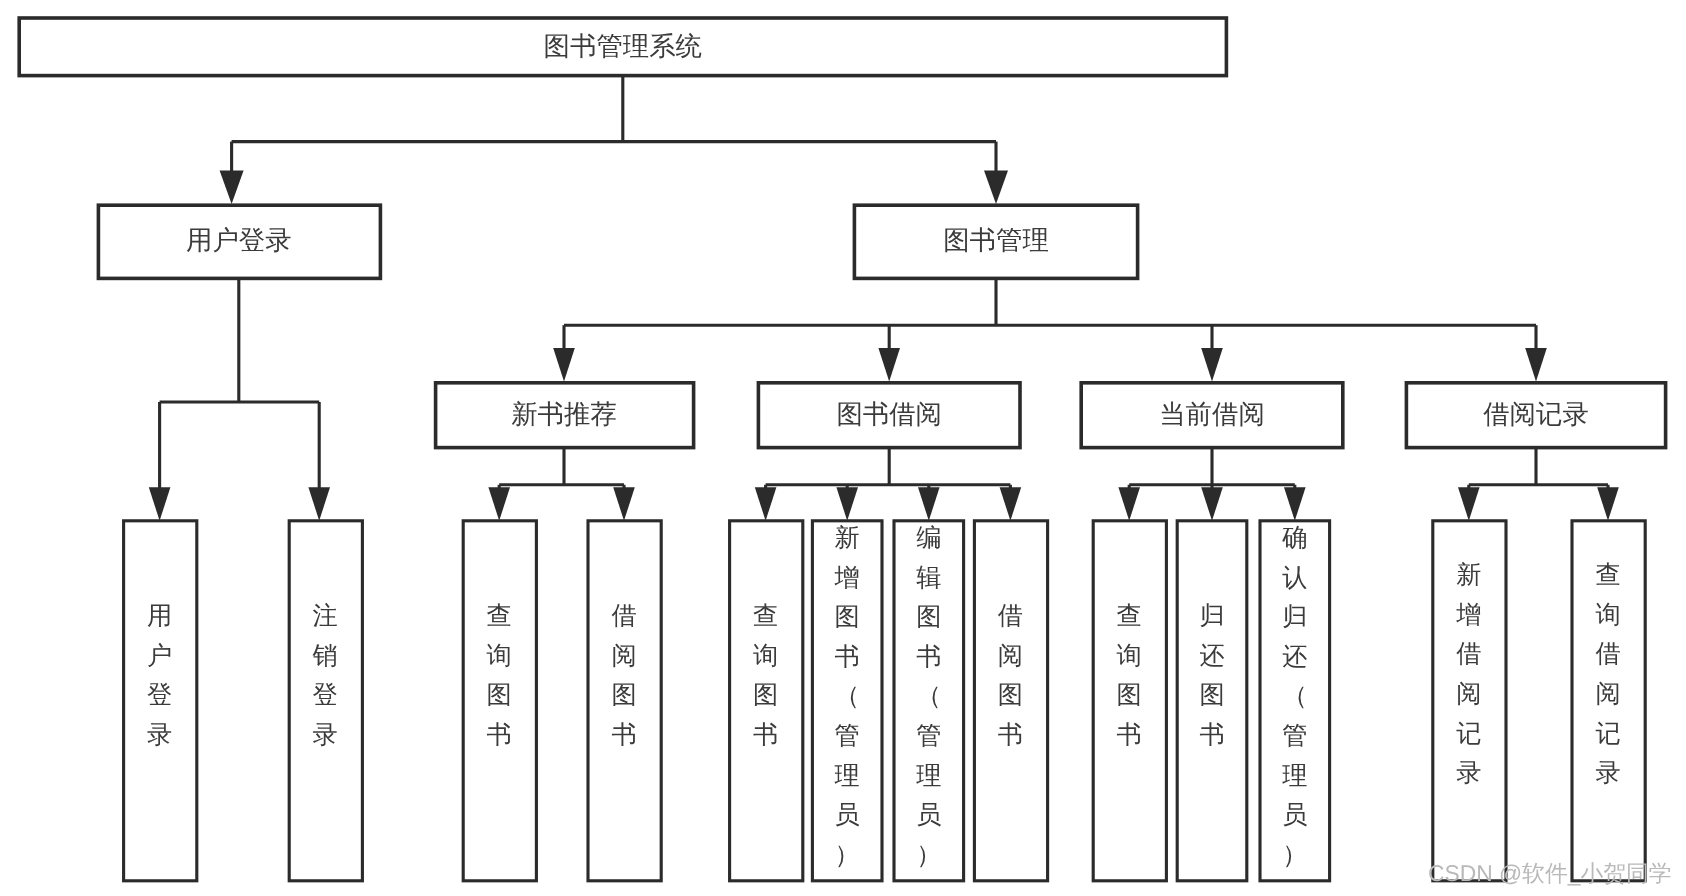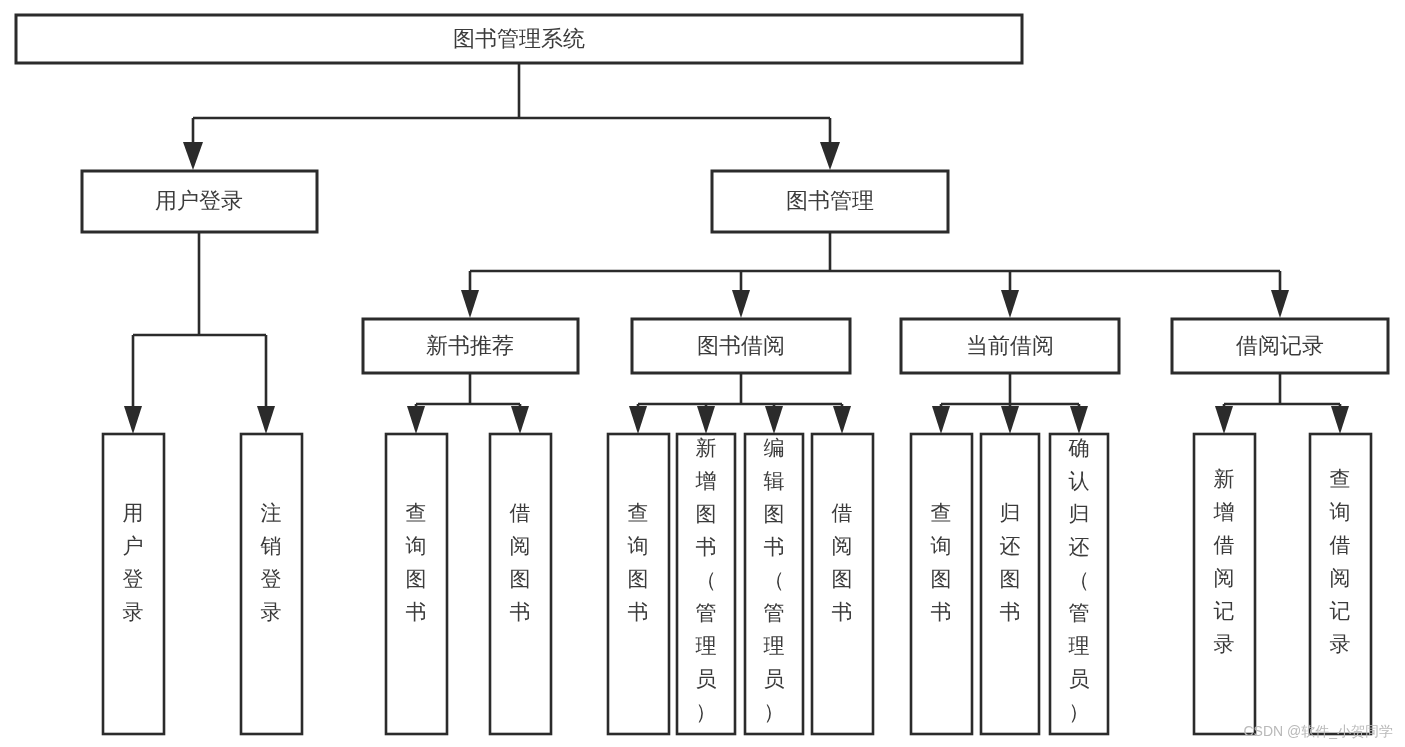--- a/index.html
+++ b/index.html
@@ -59,21 +59,21 @@
     font-family: "Liberation Sans", "DejaVu Sans", sans-serif;
     font-size: 21px;
     fill: #3b3b3b;
     text-anchor: middle;
   }
   .watermark {
     position: absolute;
     right: 12px;
     bottom: 6px;
     font-family: "Liberation Sans", "DejaVu Sans", sans-serif;
-    font-size: 14px;
+    font-size: 19px;
     color: #b9b9b9;
     white-space: nowrap;
     pointer-events: none;
   }
 </style>
 </head>
 <body>
 
 <div id="diagram-root">
 

